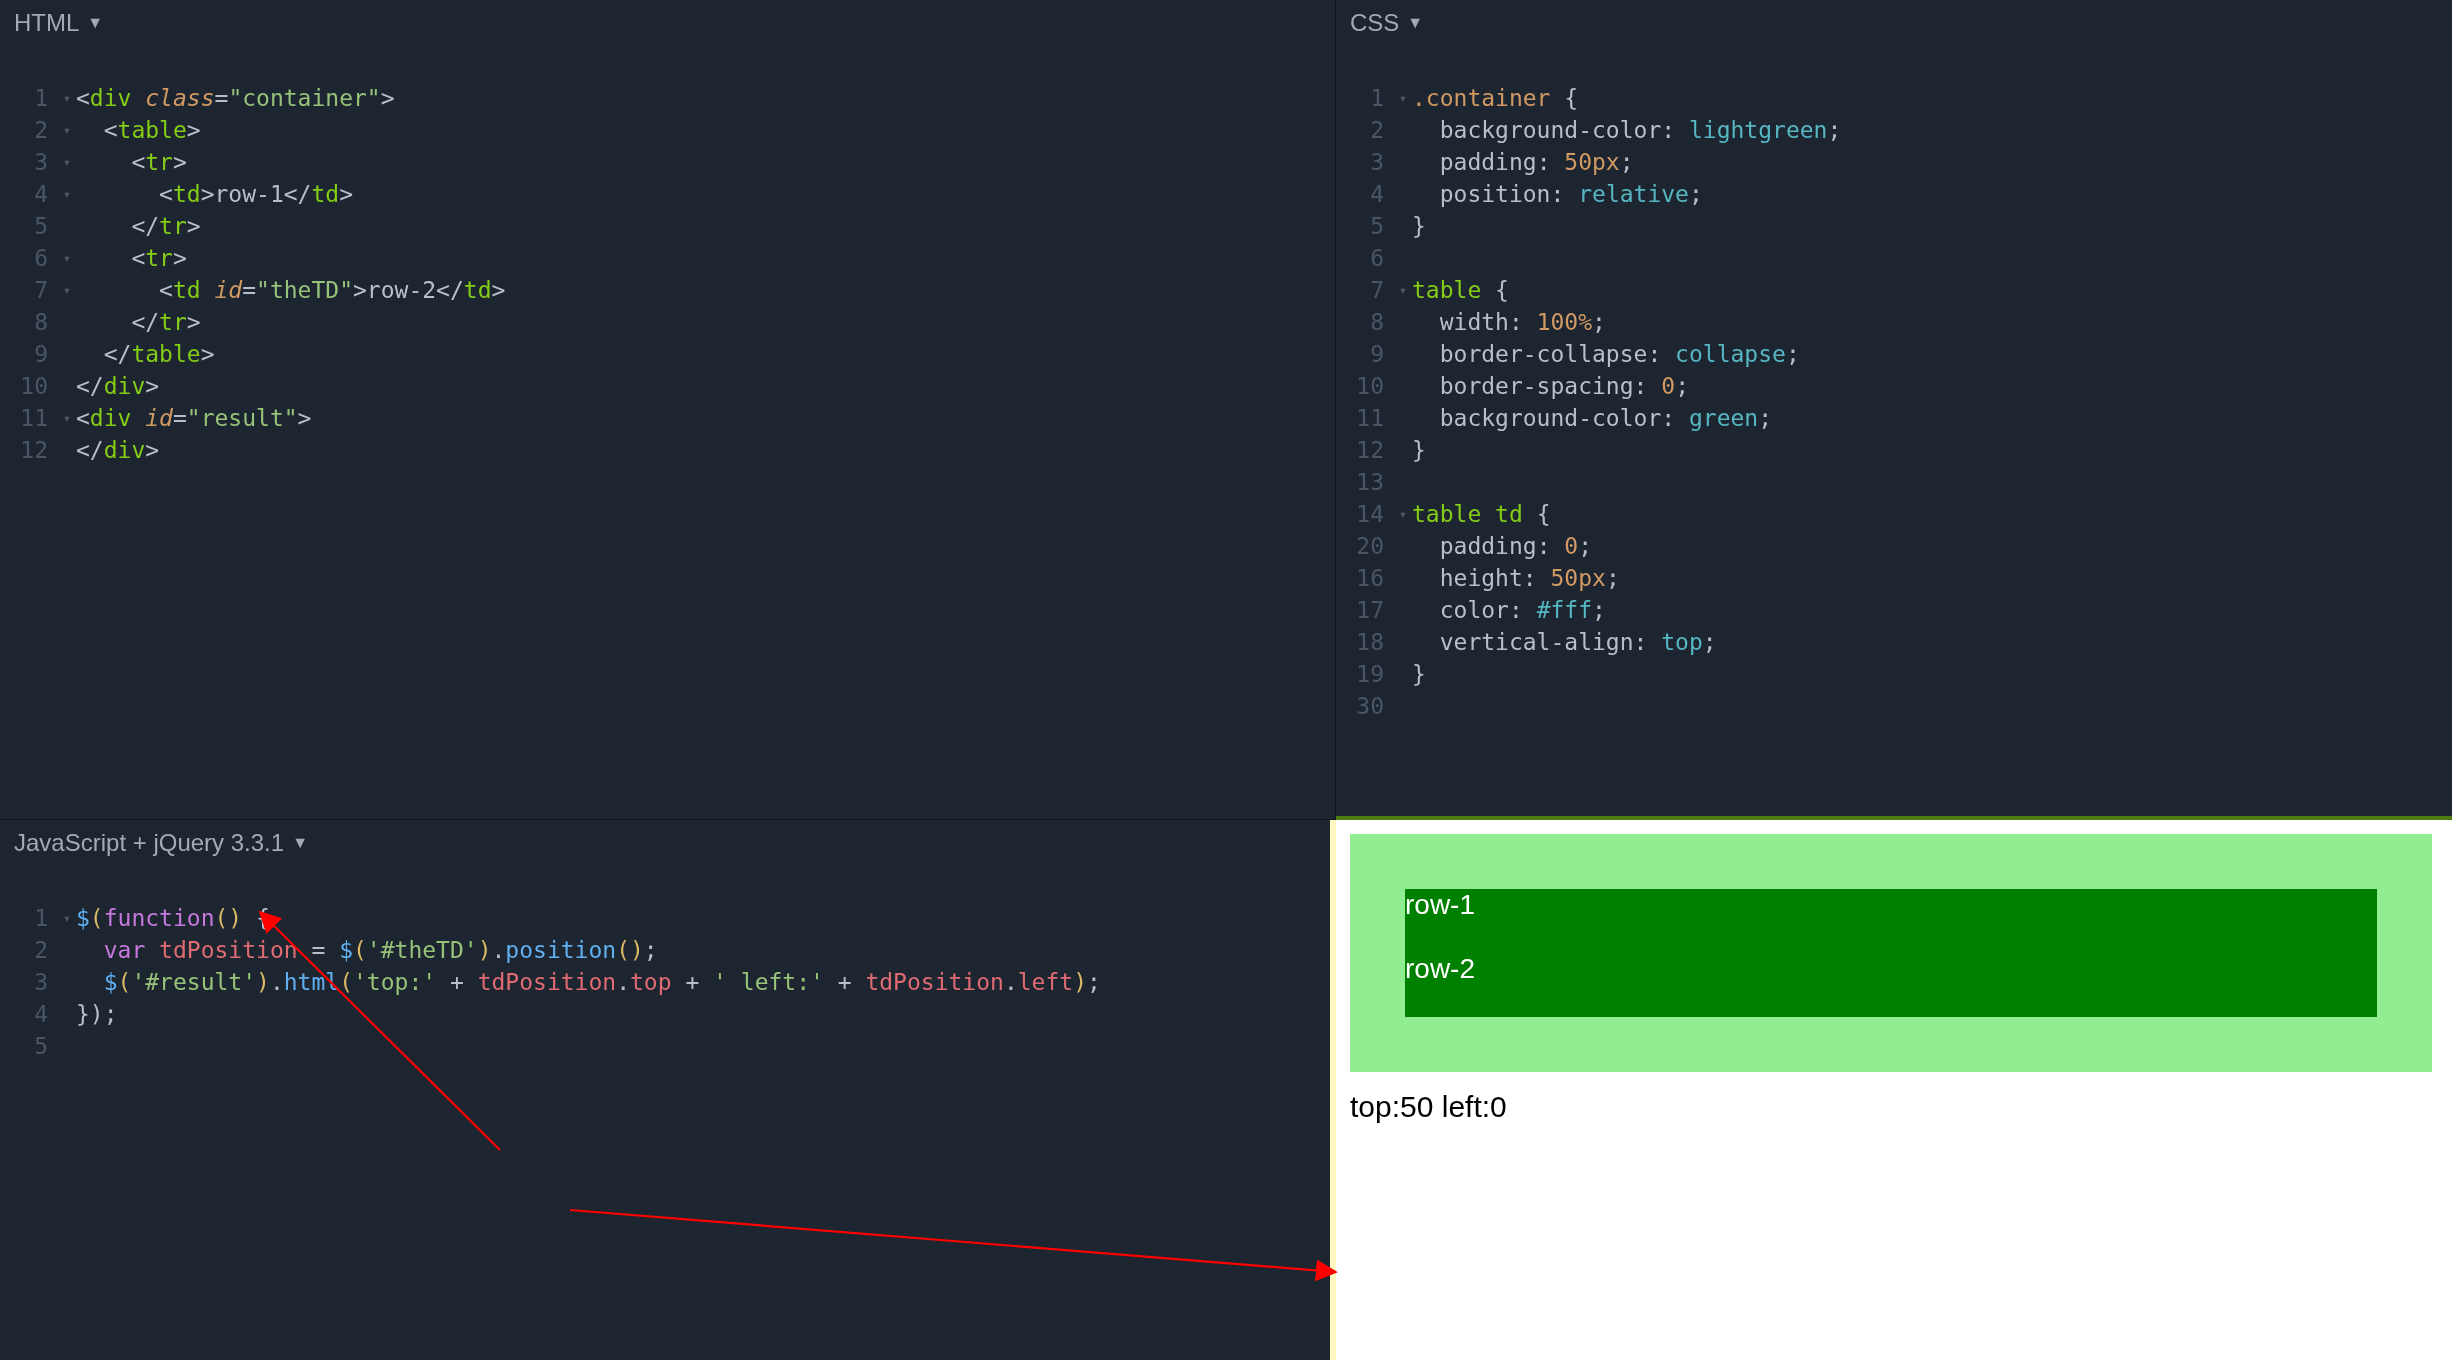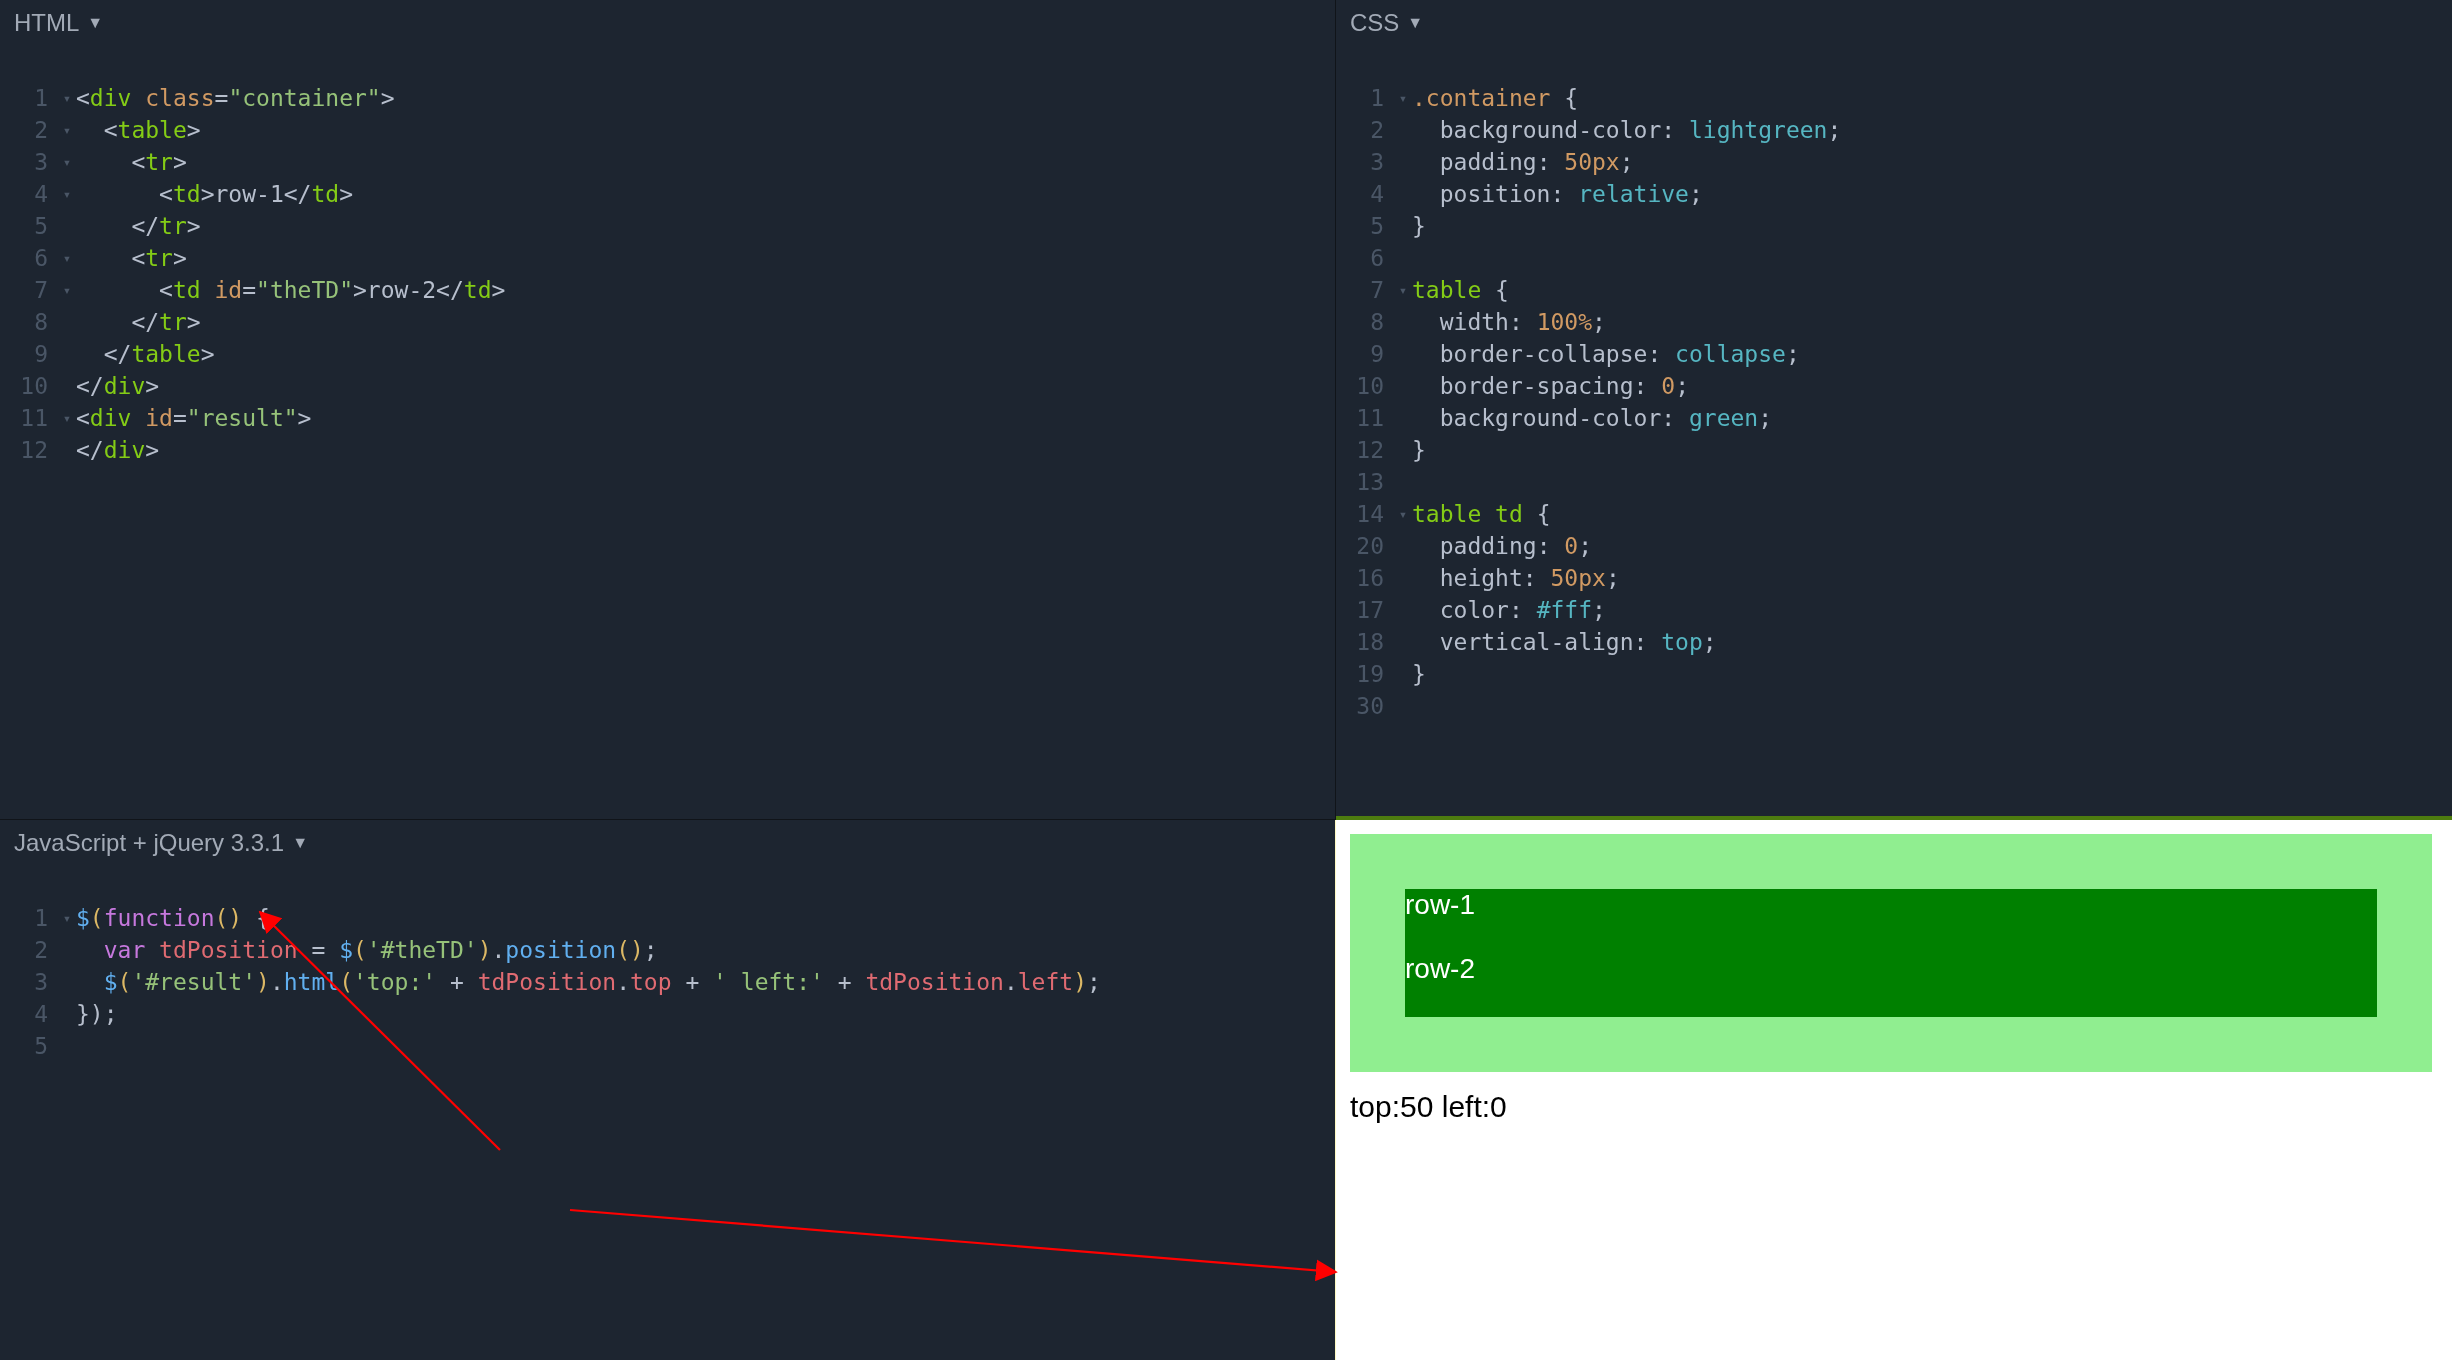--- a/index.html
+++ b/index.html
@@ -22,21 +22,21 @@
     height: 1225px;
   }
 
   .pane {
     background: #1d2530;
     position: relative;
     overflow: hidden;
   }
   .pane-html   { border-right: 1px solid #101419; border-bottom: 1px solid #101419; }
   .pane-css    { border-bottom: 4px solid #4d7c0f; }
-  .pane-js     { border-right: 1px solid #fef9c3; }
+  .pane-js     { border-right: 6px solid #fef9c3; }
   .pane-output { background: #ffffff; }
 
   .pane-header {
     height: 46px;
     padding-left: 14px;
     display: flex;
     align-items: center;
     color: #a2aab6;
     font-size: 24px;
     font-weight: 400;
@@ -69,21 +69,21 @@
     min-width: 18px;
     user-select: none;
   }
   .fold div { height: 32px; text-align: center; font-size: 14px; line-height: 32px; }
 
   .code { white-space: pre; color: #b7bfcd; }
   .code .row { height: 32px; }
 
   
   .c-tag      { color: #84cc16; }
-  .c-attr     { color: #d19a63; }
+  .c-attr     { color: #d19a63; font-style: italic; }
   .c-str      { color: #96c279; }
   .c-text     { color: #b7bfcd; }
   .c-punct    { color: #b7bfcd; }
   .c-bracket  { color: #dcb865; }
   .c-sel      { color: #d19a63; }
   .c-prop     { color: #b7bfcd; }
   .c-val      { color: #56b6c2; }
   .c-num      { color: #d19a63; text-align: right; }
   .c-kw       { color: #c678dd; }
   .c-fn       { color: #61afef; }

